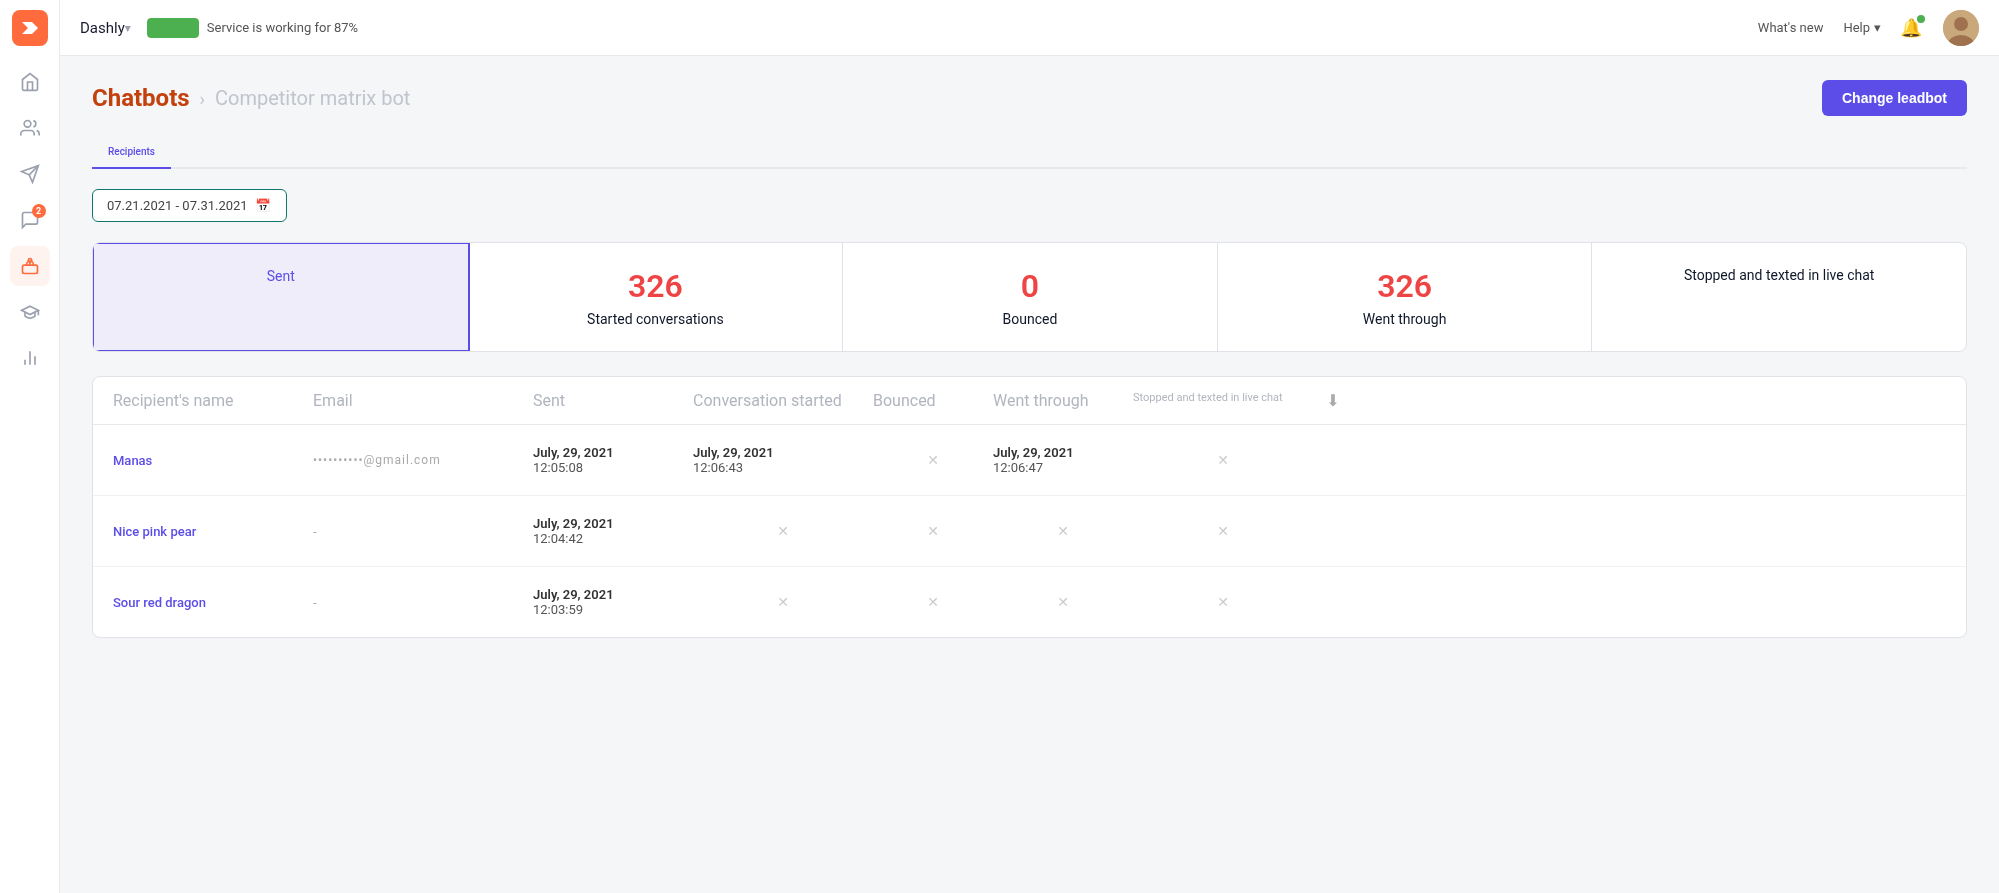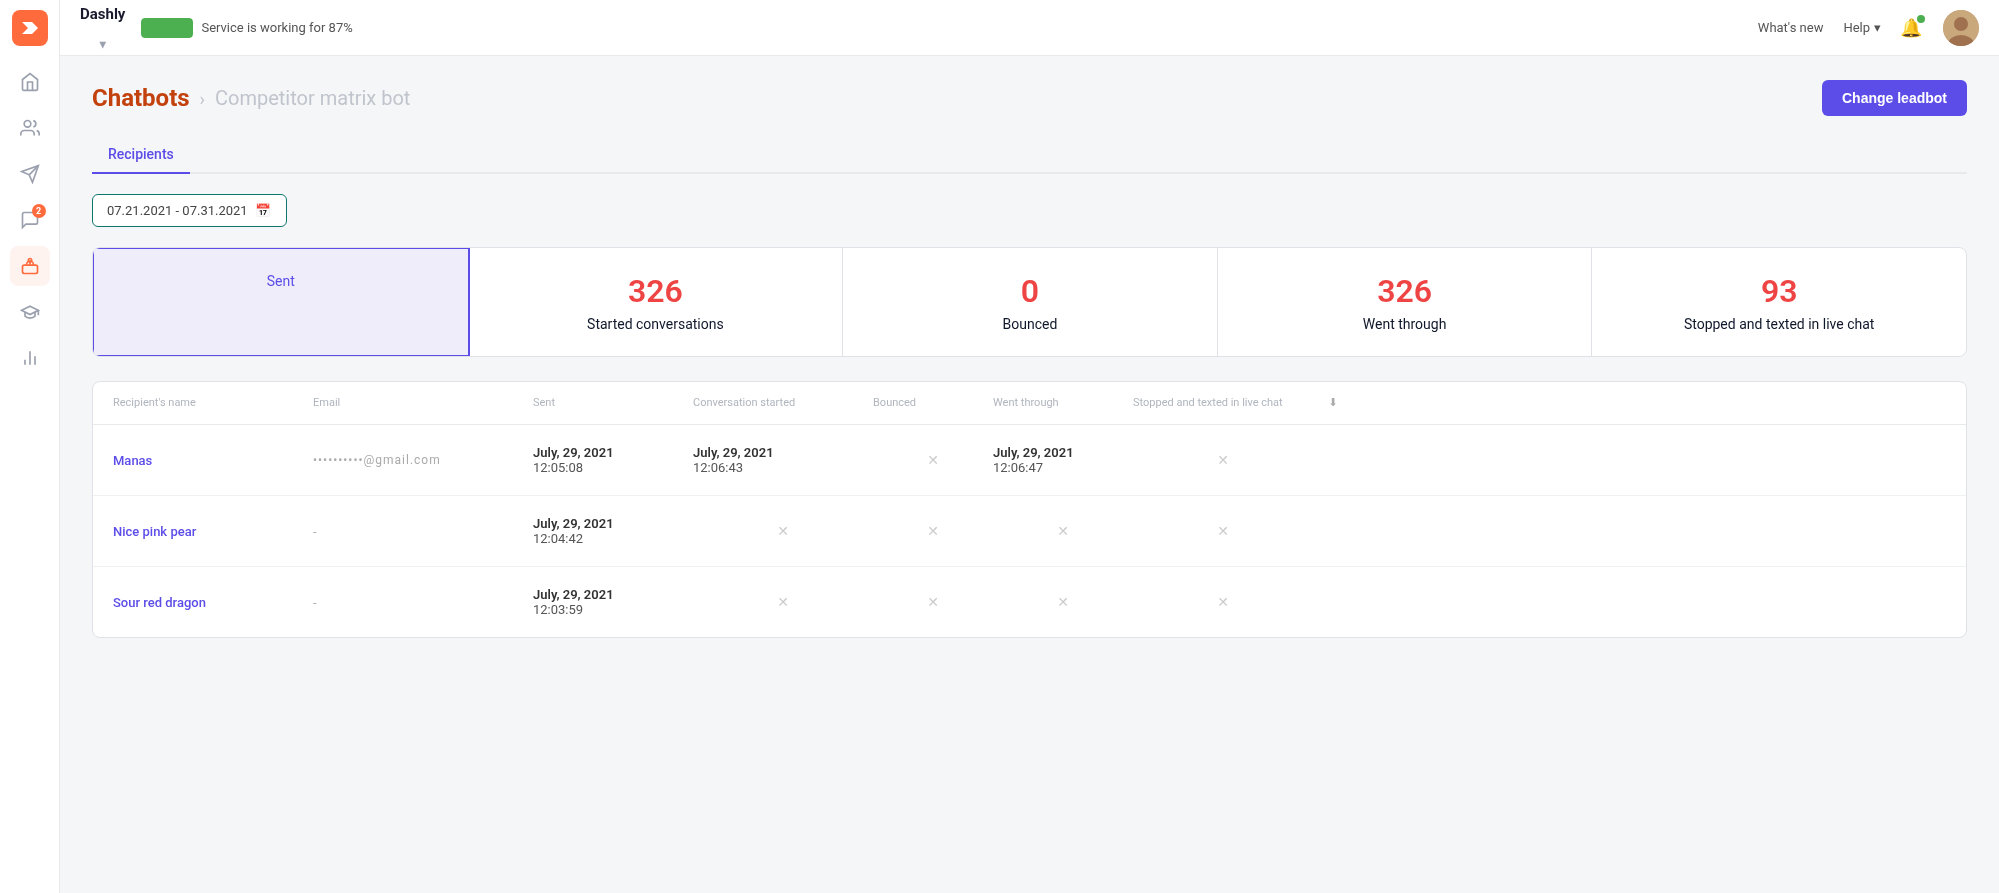--- a/index.html
+++ b/index.html
@@ -66,26 +66,25 @@
       display: flex;
       align-items: center;
       padding: 0 20px;
       border-bottom: 1px solid #e8e9eb;
       gap: 16px;
       flex-shrink: 0;
     }
     .topbar-brand {
       display: flex;
       align-items: center;
-      gap: 14px;
-      font-weight: 700;
+      gap: 0;
+      font-weight: 400;
       font-size: 15px;
       color: #1a1a2e;
       cursor: pointer;
-      flex-direction: column;
     }
     .topbar-chevron { color: #9aa0ad; font-size: 12px; }
     .topbar-status {
       display: flex;
       align-items: center;
       gap: 8px;
       font-size: 13px;
       color: #555;
     }
     .status-bar-container {
@@ -186,21 +185,21 @@
     }
 
     
     .tabs {
       border-bottom: 2px solid #e8e9eb;
       margin-bottom: 20px;
     }
     .tab {
       display: inline-block;
       padding: 10px 16px;
-      font-size: 14px;
+      font-size: 10px;
       cursor: pointer;
       color: #9aa0ad;
       border-bottom: 2px solid transparent;
       margin-bottom: -2px;
     }
     .tab.active {
       color: #5c4de8;
       border-bottom-color: #5c4de8;
       font-weight: 500;
     }
@@ -261,21 +260,21 @@
       border: 1px solid #e0e2e7;
       overflow: hidden;
     }
     .table-header {
       display: grid;
       grid-template-columns: 200px 220px 160px 180px 120px 140px 180px 40px;
       padding: 10px 20px;
       border-bottom: 1px solid #e8e9eb;
     }
     .table-header-cell {
-      font-size: 11px;
+      font-size: 16px;
       color: #b0b5be;
       font-weight: 400;
       padding: 4px 0;
     }
     .table-row {
       display: grid;
       grid-template-columns: 200px 220px 160px 180px 120px 140px 180px 40px;
       padding: 18px 20px;
       border-bottom: 1px solid #f0f1f3;
       align-items: center;
@@ -467,21 +466,20 @@
         <div class="stat-number">0</div>
         <div class="stat-label">Bounced</div>
       </div>
 
       <div class="stat-card">
         <div class="stat-number">326</div>
         <div class="stat-label">Went through</div>
       </div>
 
       <div class="stat-card">
-        <div class="stat-number">93</div>
         <div class="stat-label">Stopped and texted in live chat</div>
       </div>
     </div>
 
     
     <div class="table-container">
 
       <div class="table-header">
         <div class="table-header-cell">Recipient's name</div>
         <div class="table-header-cell">Email</div>

